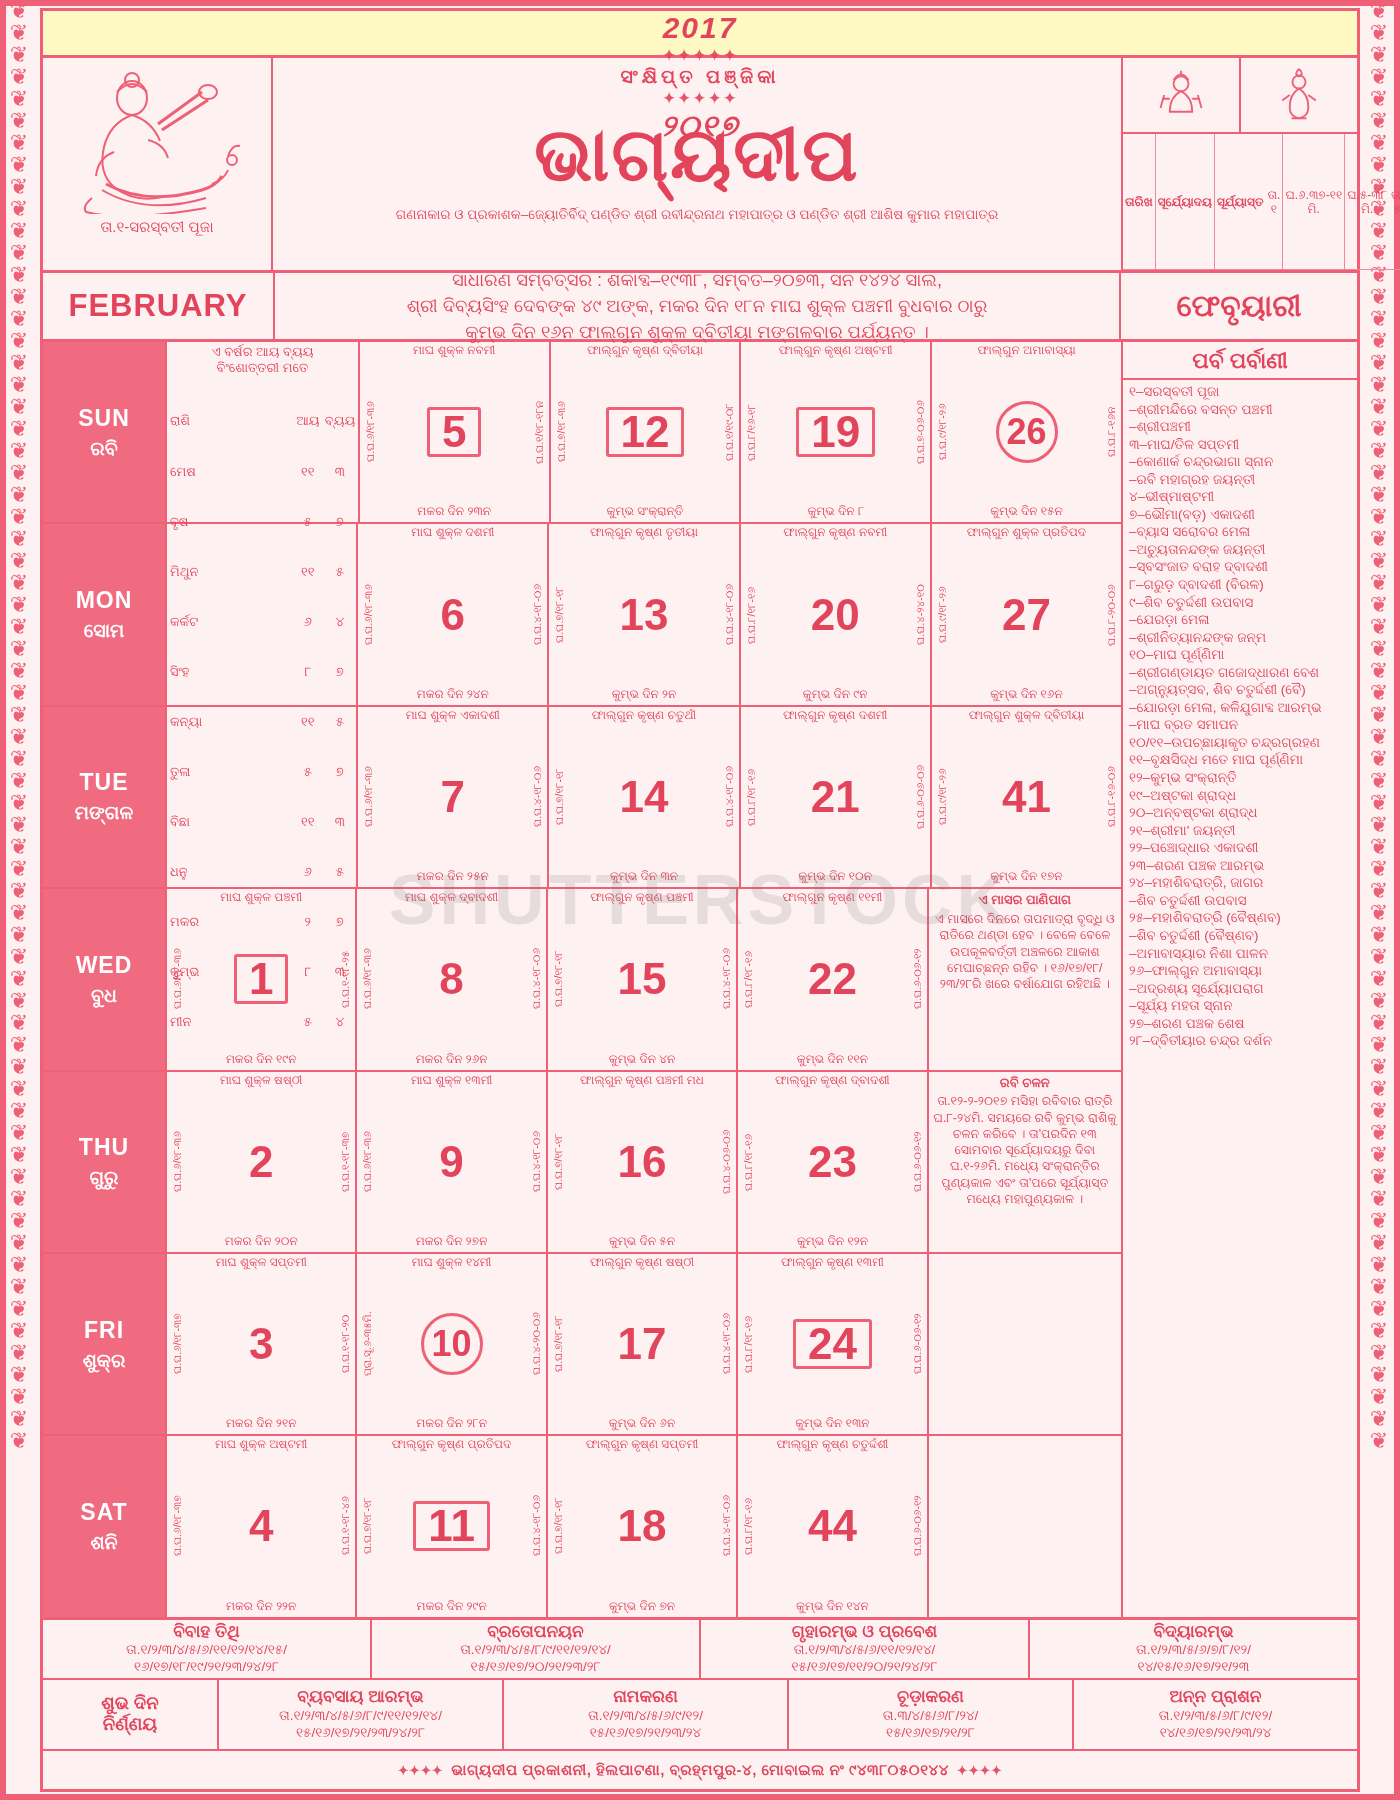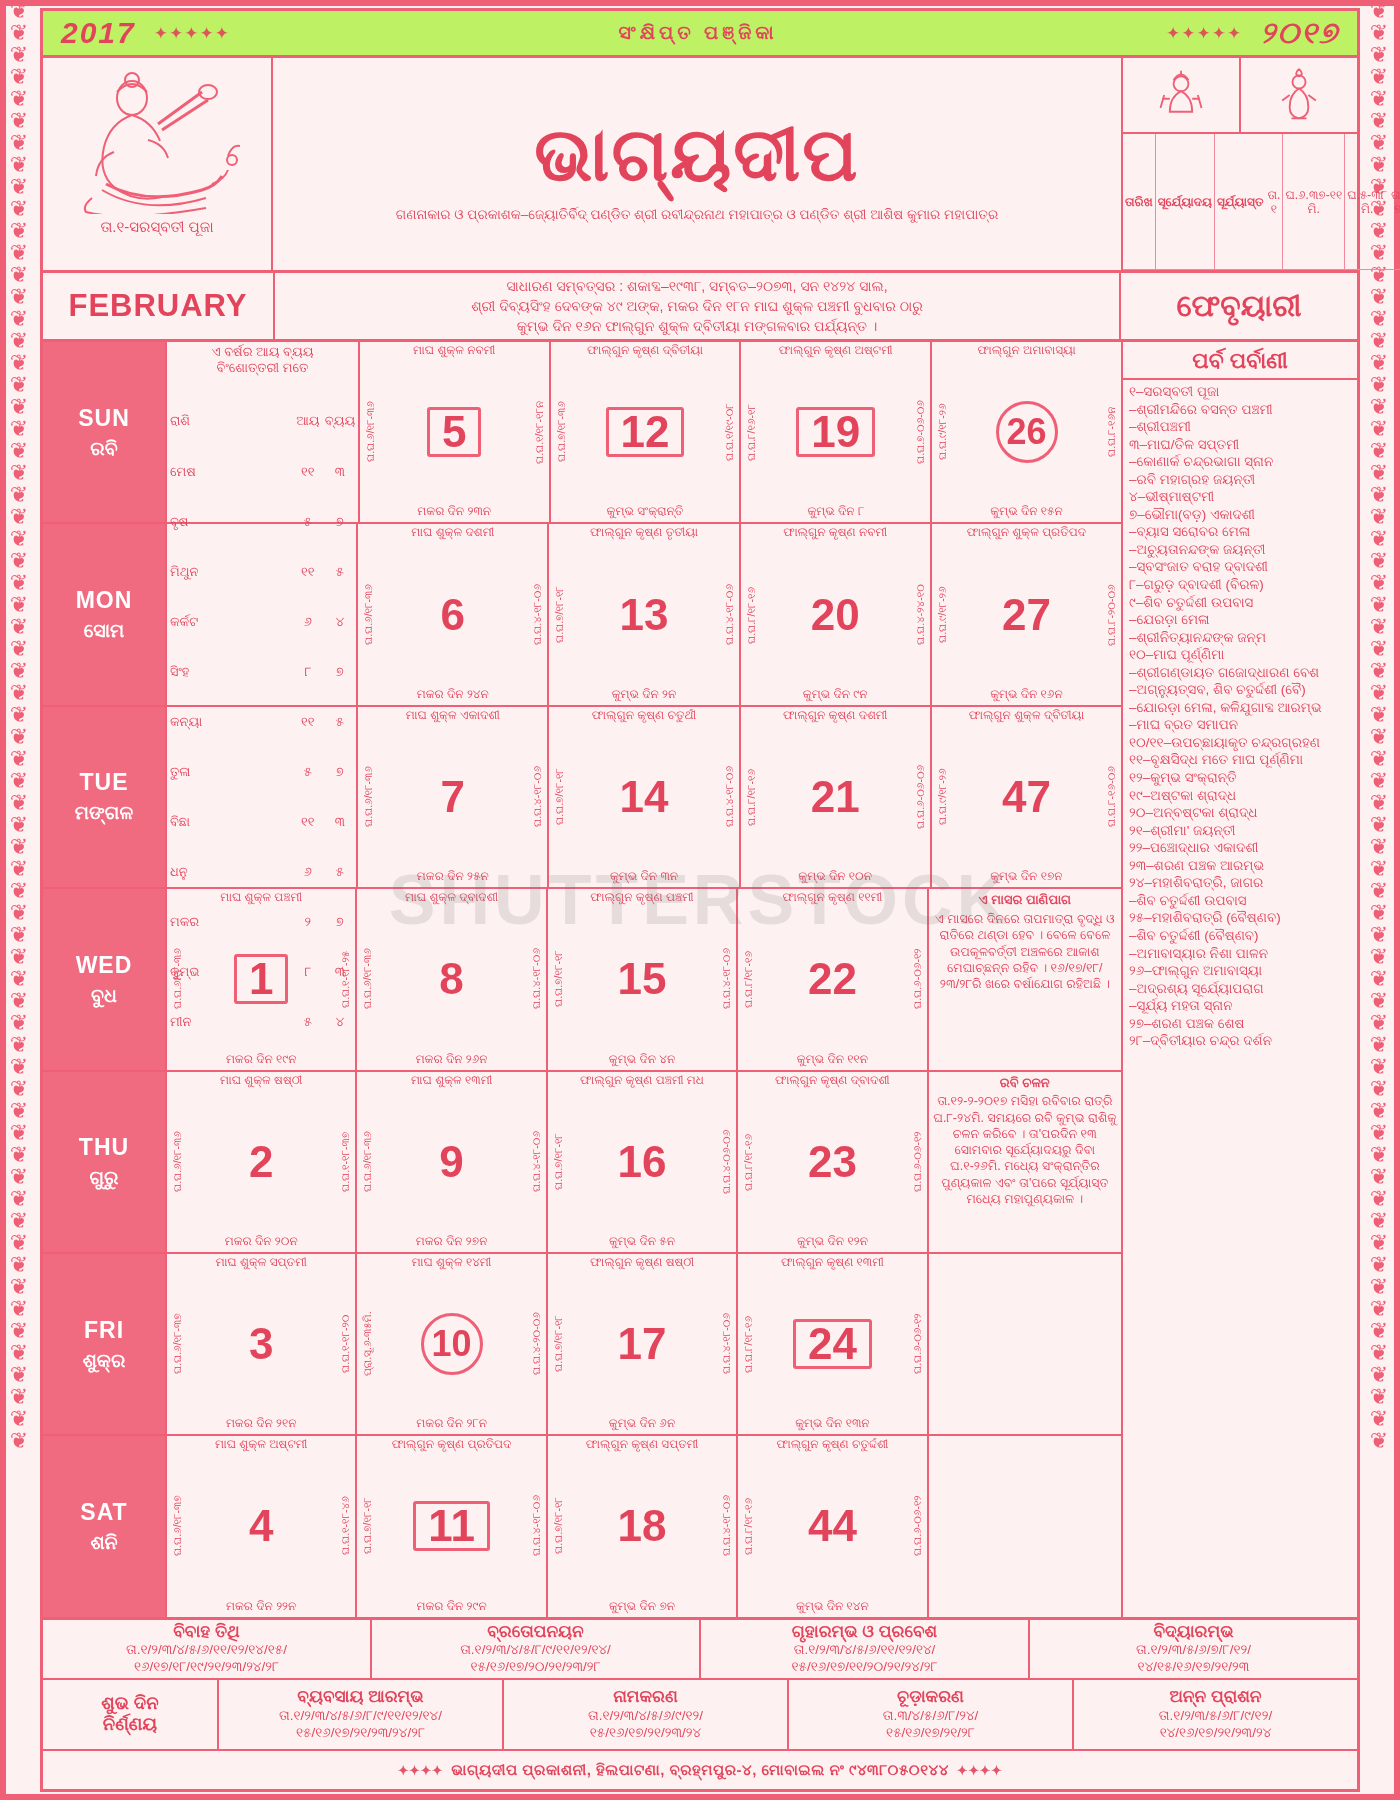--- a/index.html
+++ b/index.html
@@ -41,21 +41,22 @@
     box-sizing:border-box;
     background:#fdf2f1;
     display:flex;flex-direction:column;
   }
   
   .topbar{
     height:44px;
     border-bottom:3px solid #ef6077;
     display:flex;align-items:center;
     position:relative;
-    background:#bef264;
+    background:#fef9c3;
+    flex-direction:column;
   }
   .topbar .yr{
     font-size:30px;font-weight:bold;font-style:italic;
     padding:0 18px;letter-spacing:2px;
   }
   .topbar .mid{
     flex:1;text-align:center;font-size:19px;font-weight:bold;letter-spacing:4px;
   }
   .topbar .deco{font-size:17px;letter-spacing:1px;opacity:.9;}
   
@@ -98,21 +99,21 @@
   .monthbar{
     display:flex;align-items:stretch;border-bottom:3px solid #ef6077;
     height:66px;
   }
   .month-en{
     width:230px;display:flex;align-items:center;justify-content:center;
     font-size:31px;font-weight:bold;letter-spacing:1px;border-right:2px solid #ef6077;
   }
   .month-desc{
     flex:1;display:flex;align-items:center;justify-content:center;
-    font-size:14px;text-align:center;line-height:1.45;padding:2px 6px;box-sizing:border-box;
+    font-size:18px;text-align:center;line-height:1.45;padding:2px 6px;box-sizing:border-box;
   }
   .month-od{
     width:236px;display:flex;align-items:center;justify-content:center;
     font-size:30px;font-weight:bold;border-left:2px solid #ef6077;
   }
   
   .main{
     flex:1;display:flex;
     border-bottom:3px solid #ef6077;
     min-height:0;
@@ -554,21 +555,21 @@
                 <span class="sidetext sl">ଘ.ଘ.୮/୧୮-୧୬</span>
               <span class="num">21</span>
               <span class="sidetext sr">ଘ.ଘ.୬-୦୬-୦୬</span>
               </div>
             <div class="foot">କୁମ୍ଭ ଦିନ ୧୦ନ</div>
           </div>
           <div class="gcell">
             <div class="tithi">ଫାଲ୍ଗୁନ ଶୁକ୍ଳ ଦ୍ବିତୀୟା</div>
             <div class="mid">
                 <span class="sidetext sl">ଘ.ଘ.୯/୧୮-୨୬</span>
-              <span class="num">47</span>
+              <span class="num">41</span>
               <span class="sidetext sr">ଘ.ଘ.୮-୧୬-୦୬</span>
               </div>
             <div class="foot">କୁମ୍ଭ ଦିନ ୧୭ନ</div>
           </div>
         </div>
 
         <div class="grow">
           <div class="gcell">
             <div class="tithi">ମାଘ ଶୁକ୍ଳ ପଞ୍ଚମୀ</div>
             <div class="mid">

